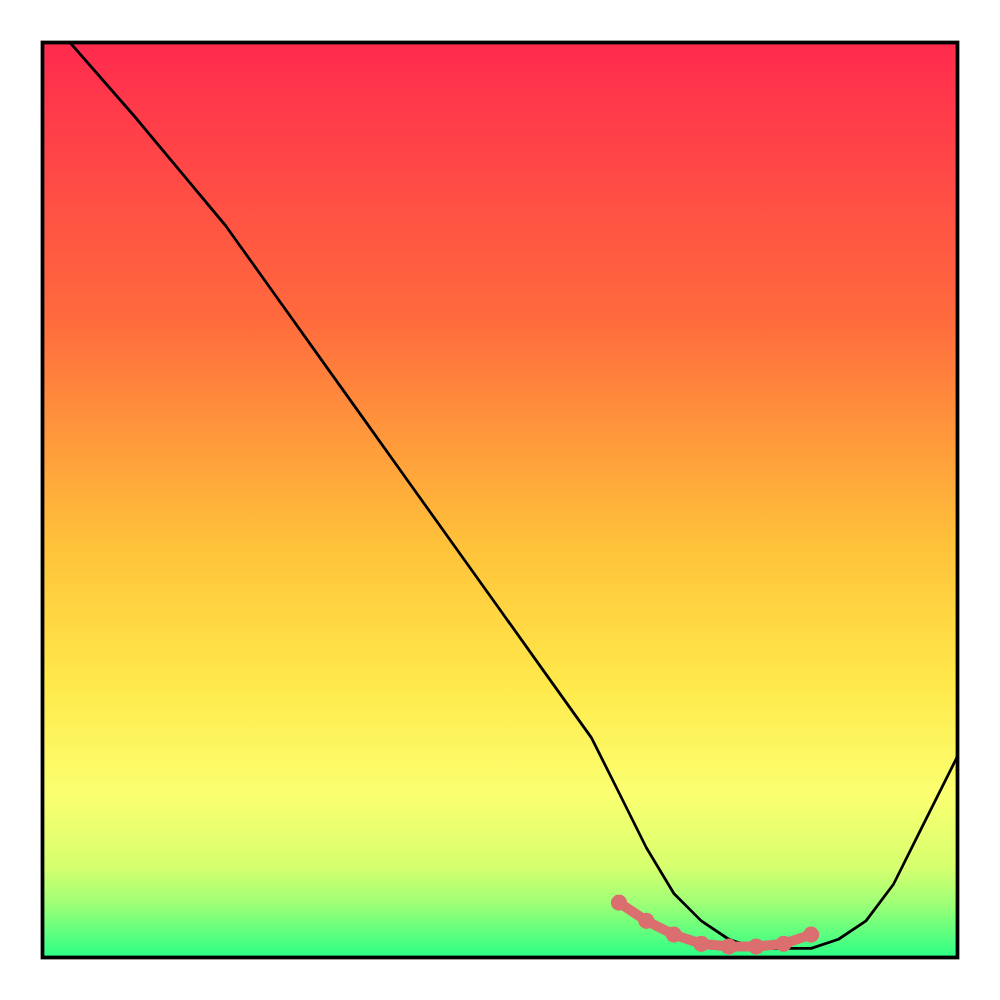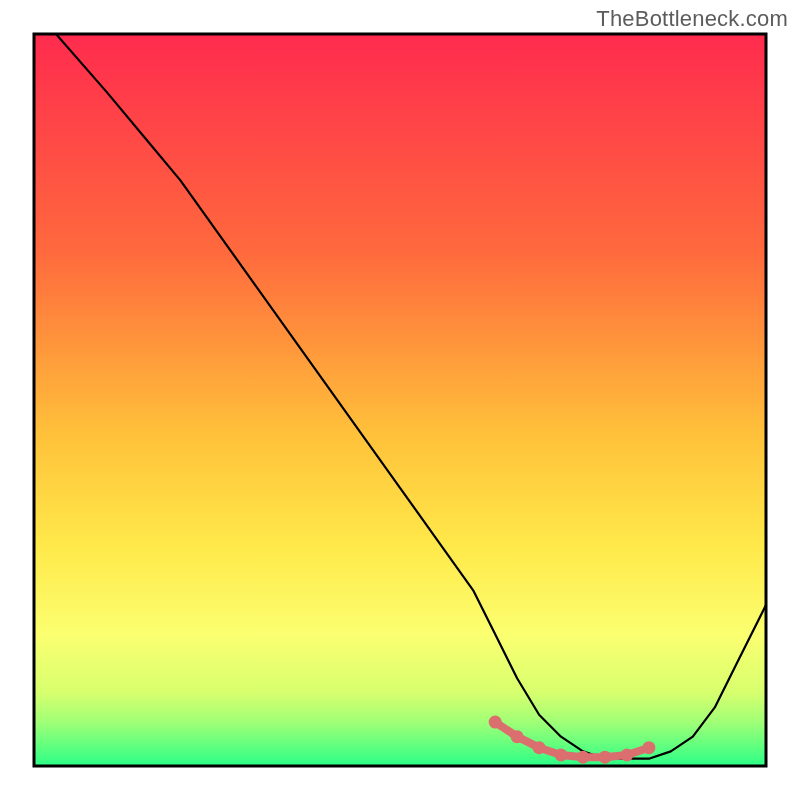--- a/index.html
+++ b/index.html
@@ -48,21 +48,20 @@
     stroke-linejoin: round;
   }
   .low-dot {
     fill: #db6e6e;
   }
 </style>
 </head>
 <body>
 
 <div class="stage">
-  <div class="watermark">TheBottleneck.com</div>
 
   <svg class="chart" viewBox="0 0 800 800">
     <defs>
       <linearGradient id="bg-grad" x1="0" y1="0" x2="0" y2="1">
           <stop offset="0%" stop-color="#ff2b4e"></stop>
           <stop offset="30%" stop-color="#ff6a3d"></stop>
           <stop offset="55.00000000000001%" stop-color="#ffc23a"></stop>
           <stop offset="70%" stop-color="#ffe94a"></stop>
           <stop offset="82%" stop-color="#fbff70"></stop>
           <stop offset="90%" stop-color="#d7ff6e"></stop>

